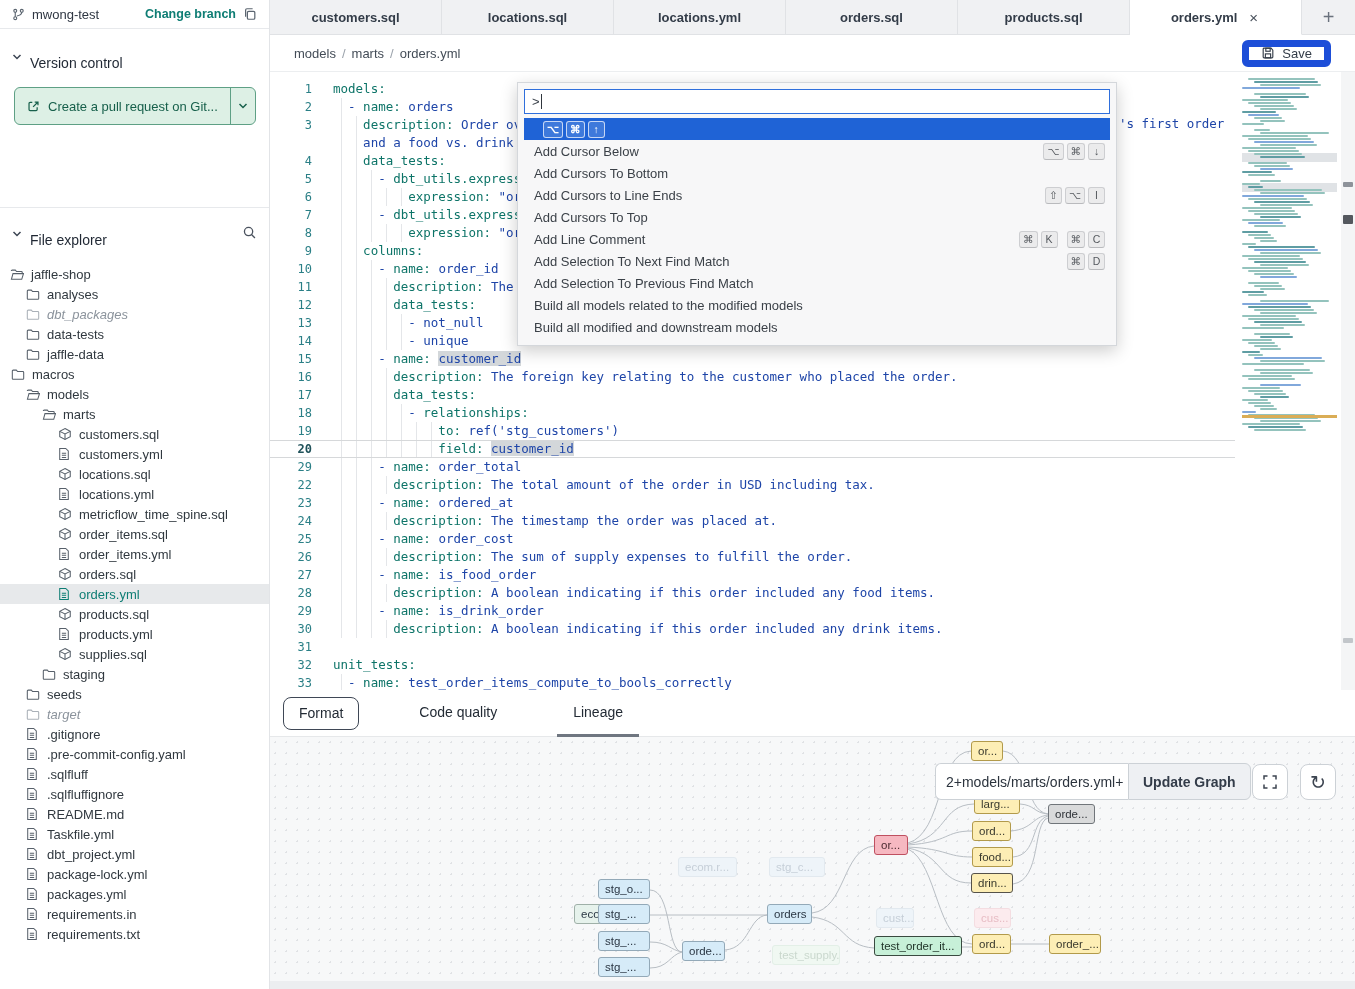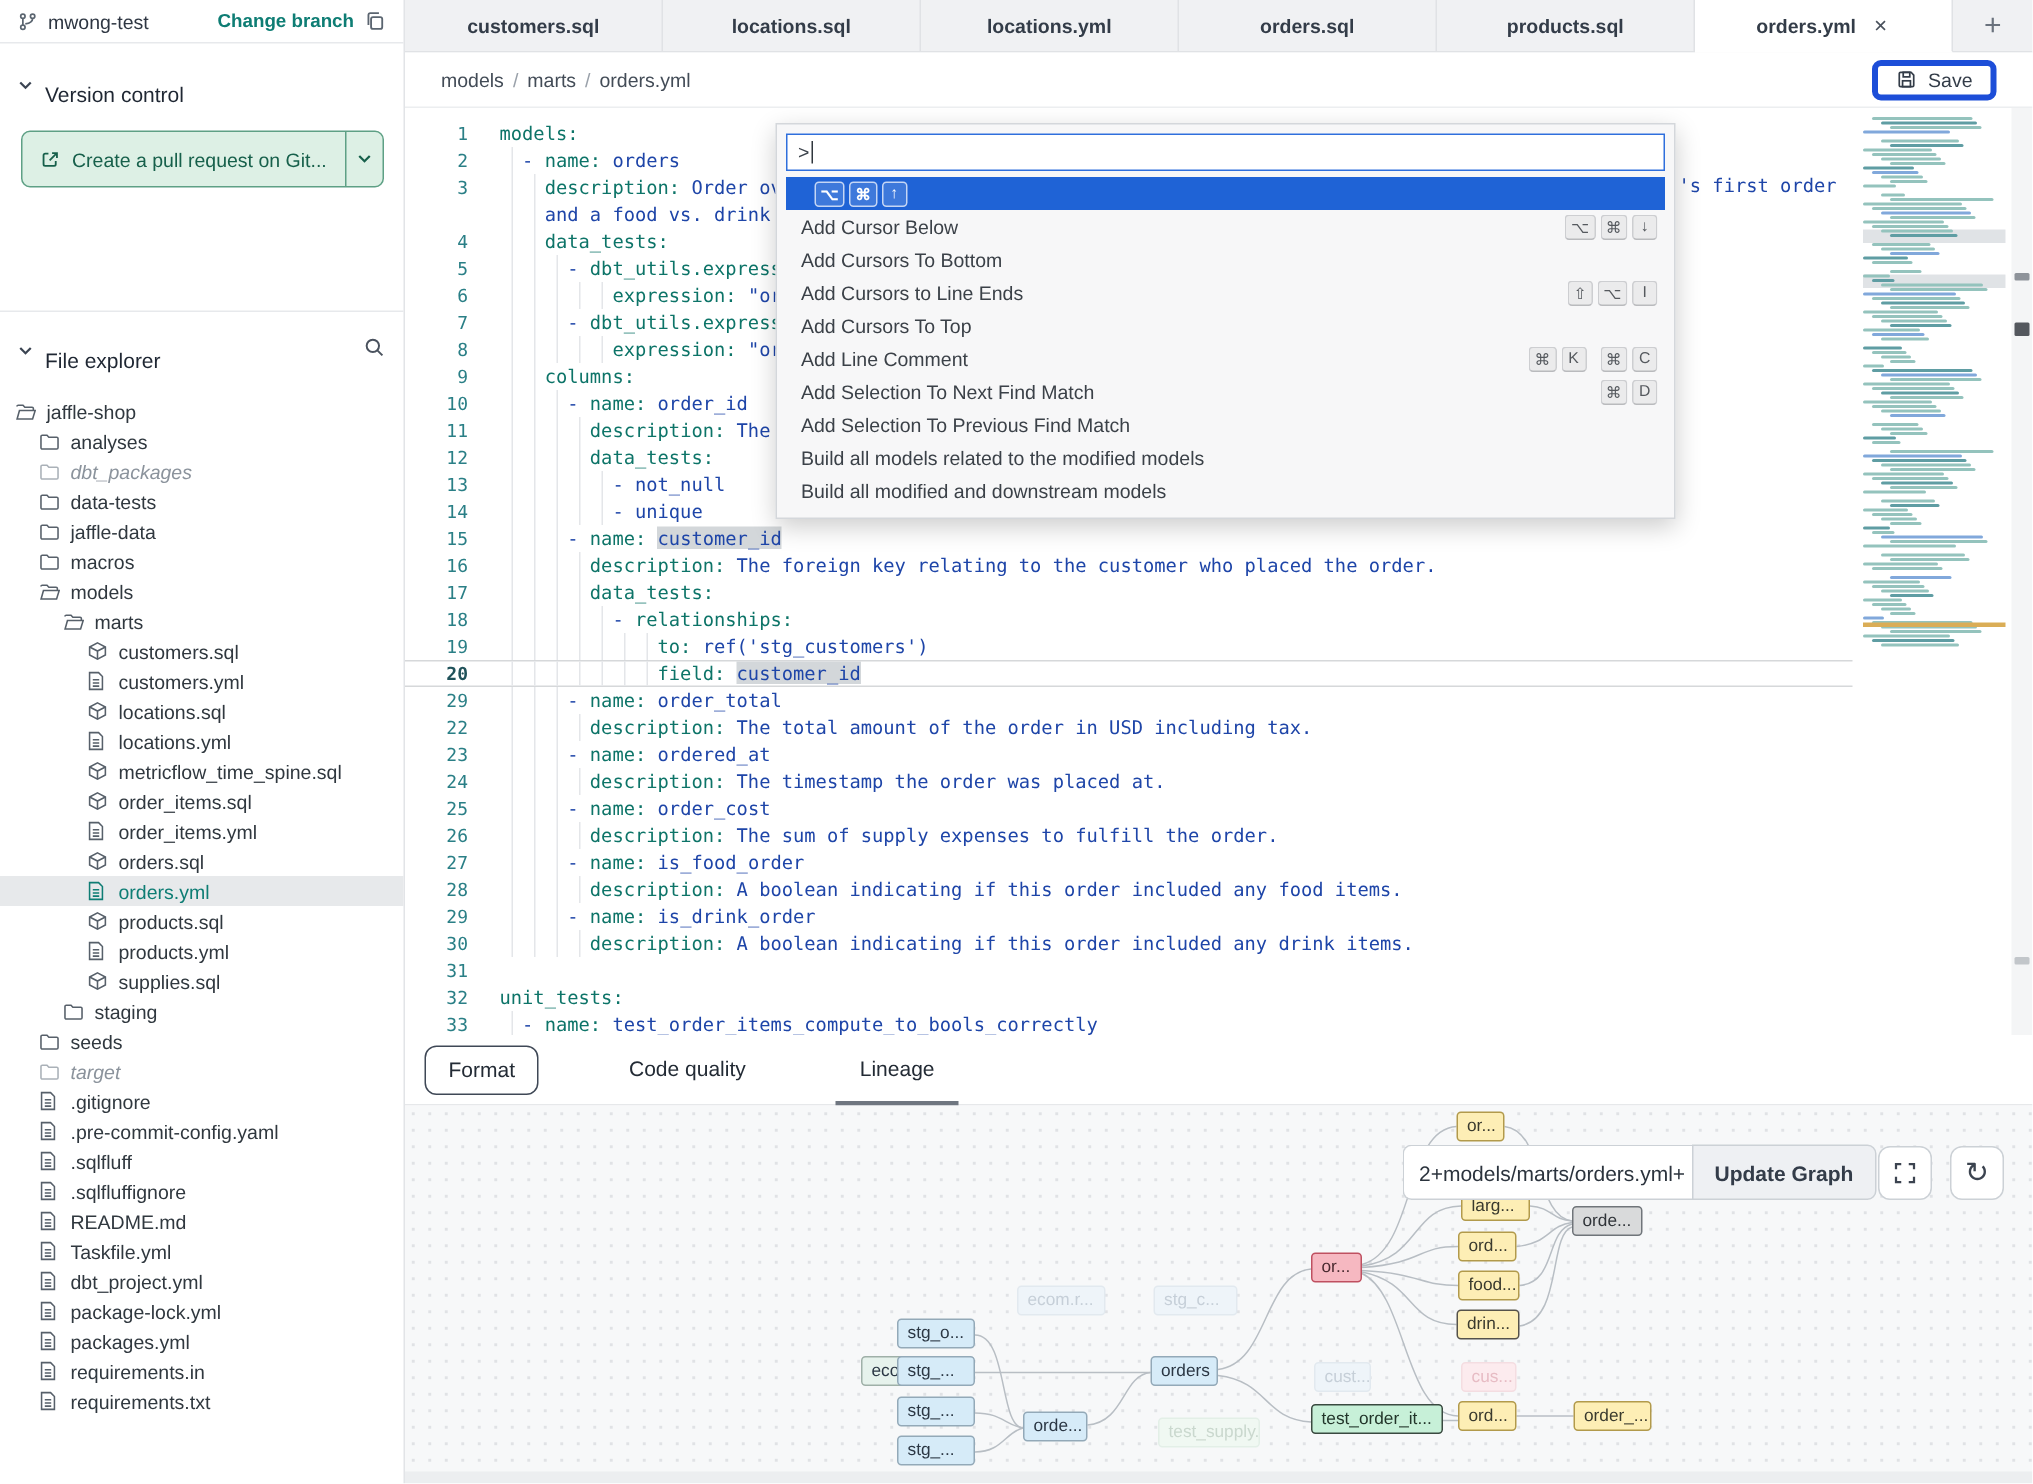--- a/index.html
+++ b/index.html
@@ -35,21 +35,21 @@
   
   .main { position:absolute; left:270px; top:0; width:1085px; height:989px; }
   .tabbar { display:flex; height:35px; background:#f0f1f3; border-bottom:1px solid #e0e2e5; }
   .tab { width:172px; display:flex; align-items:center; justify-content:center; gap:10px; font-size:13px; font-weight:700; color:#333c48; border-right:1px solid #e0e2e5; background:#f0f1f3; cursor:pointer; }
   .tab.active { background:#fff; border-bottom:1px solid #fff; margin-bottom:-1px; }
   .tab .close { font-size:15px; font-weight:400; color:#49515c; padding:0 2px; }
   .tab-plus { flex:1; display:flex; align-items:center; justify-content:center; font-size:20px; color:#6a727d; cursor:pointer; background:#f0f1f3; }
   .crumbbar { height:37px; display:flex; align-items:center; padding:0 24px; background:#fff; border-bottom:1px solid #eceef0; }
   .crumb { font-size:13px; color:#434c57; }
   .crumb .sep { color:#9aa1aa; padding:0 6px; }
-  .save-btn { margin-left:auto; display:flex; align-items:center; gap:7px; height:27px; padding:0 12px; border:4px solid #1d4ed8; border-radius:6px; background:#fff; font-size:13px; color:#333c48; cursor:pointer; }
+  .save-btn { margin-left:auto; display:flex; align-items:center; gap:7px; height:27px; padding:0 12px; border:7px solid #1d4ed8; border-radius:6px; background:#fff; font-size:13px; color:#333c48; cursor:pointer; }
 
   
   .editor { position:relative; height:618px; background:#fff; overflow:hidden; }
   .code { position:absolute; left:0; top:8px; width:965px; font-family:"DejaVu Sans Mono", monospace; font-size:12.5px; }
   .line { position:relative; height:18px; line-height:18px; white-space:pre; padding-left:63px; }
   .line.current { border-top:1px solid #d6d8da; border-bottom:1px solid #d6d8da; height:18px; line-height:16px; }
   .ln { position:absolute; left:0; top:0; width:42px; text-align:right; color:#2a7f86; font-size:12px; }
   .line.current .ln { color:#20525a; font-weight:700; }
   .guide { position:absolute; top:0; bottom:0; width:1px; background:#e4e6e9; }
   .tok-k { color:#0d7468; }
@@ -203,21 +203,21 @@
             <span>data-tests</span>
           </div>
           <div class="tree-item" style="padding-left: 26px;">
             <span class="ticon">
               <svg width="14" height="13" viewBox="0 0 16 14" fill="none" stroke="currentColor" stroke-width="1.2">
                 <path d="M1.5 3A1 1 0 0 1 2.5 2h3.6l1.4 1.6h6a1 1 0 0 1 1 1V11.5a1 1 0 0 1-1 1h-11a1 1 0 0 1-1-1z"></path>
               </svg>
             </span>
             <span>jaffle-data</span>
           </div>
-          <div class="tree-item" style="padding-left: 26px;">
+          <div class="tree-item" style="padding-left: 11px;">
             <span class="ticon">
               <svg width="14" height="13" viewBox="0 0 16 14" fill="none" stroke="currentColor" stroke-width="1.2">
                 <path d="M1.5 3A1 1 0 0 1 2.5 2h3.6l1.4 1.6h6a1 1 0 0 1 1 1V11.5a1 1 0 0 1-1 1h-11a1 1 0 0 1-1-1z"></path>
               </svg>
             </span>
             <span>macros</span>
           </div>
           <div class="tree-item" style="padding-left: 26px;">
             <span class="ticon">
               <svg width="14" height="13" viewBox="0 0 16 14" fill="none" stroke="currentColor" stroke-width="1.2">

